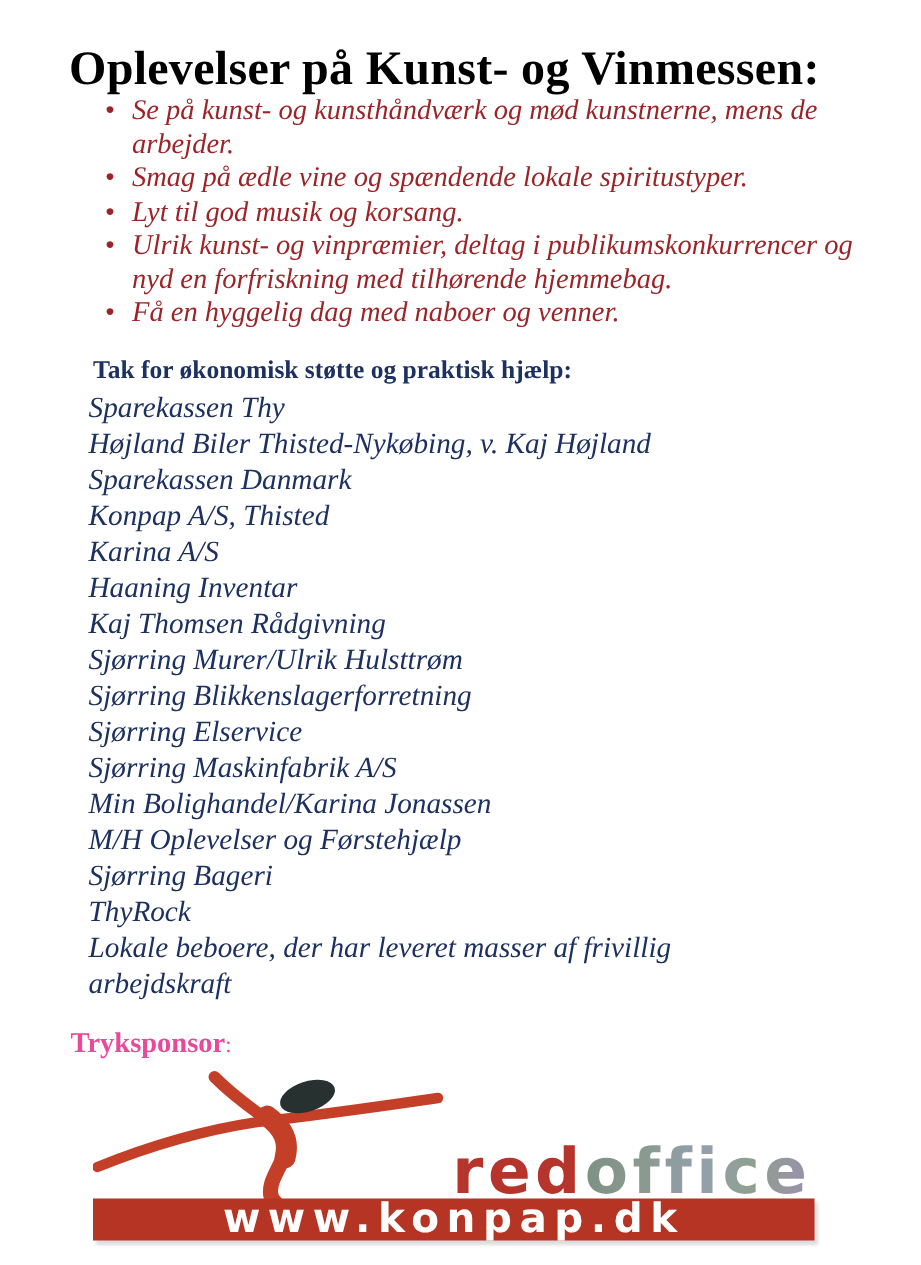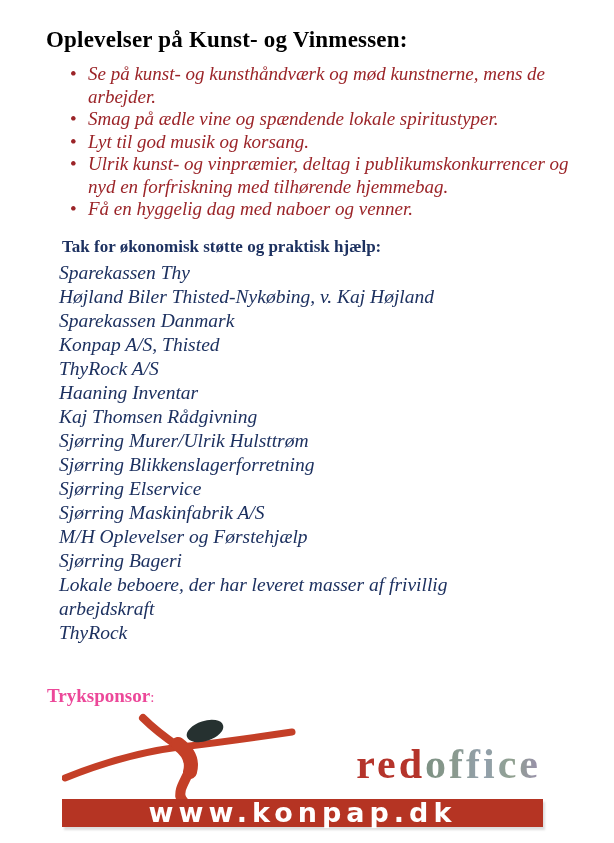--- a/index.html
+++ b/index.html
@@ -7,21 +7,21 @@
     position:relative;
     width:614px; height:843px;
     background:#ffffff;
     font-family:"Liberation Serif","DejaVu Serif",serif;
     overflow:hidden;
   }
 
   
   .title {
     position:absolute; left:46px; top:27px;
-    margin:0; font-size:23px; font-weight:bold; color:#000;
+    margin:0; font-size:32px; font-weight:bold; color:#000;
     letter-spacing:0.2px;
   }
 
   
   .experiences {
     position:absolute; left:68px; top:63px;
     width:505px; margin:0; padding:0; list-style:none;
   }
   .experiences li {
     position:relative; padding-left:20px;
@@ -58,22 +58,22 @@
   .tryk .colon { font-weight:normal; font-size:15px; }
 
   
   .logo {
     position:absolute; left:62px; top:710px;
     width:481px; height:117px;
     font-family:"DejaVu Sans","Liberation Sans",sans-serif;
   }
   .figure-svg { position:absolute; left:0; top:0; width:300px; height:117px; }
   .brand {
-    position:absolute; right:2px; top:33px;
-    text-align:center; line-height:1;font-family:Liberation Serif, serif;
+    position:absolute; right:2px; top:50px;
+    text-align:center; line-height:1;
   }
   .brand-word {
     font-size:42px; font-weight:bold; letter-spacing:3px;
     white-space:nowrap;
   }
   .brand-red { color:var(--logo-red,#b5342b); }
   .brand-office {
     color:#8d998f;
     background-image:linear-gradient(90deg,#7d9184,#8a9a8e,#93a0ae,#8fa08e,#9a8fae);
     -webkit-background-clip:text; background-clip:text;
@@ -122,42 +122,43 @@
   <ul class="sponsors">
 
       <li>Sparekassen Thy</li>
 
       <li>Højland Biler Thisted-Nykøbing, v. Kaj Højland</li>
 
       <li>Sparekassen Danmark</li>
 
       <li>Konpap A/S, Thisted</li>
 
-      <li>ThyRock A/S</li>
+      <li>Karina A/S</li>
 
       <li>Haaning Inventar</li>
 
       <li>Kaj Thomsen Rådgivning</li>
 
       <li>Sjørring Murer/Ulrik Hulsttrøm</li>
 
       <li>Sjørring Blikkenslagerforretning</li>
 
       <li>Sjørring Elservice</li>
 
       <li>Sjørring Maskinfabrik A/S</li>
 
+      <li>Min Bolighandel/Karina Jonassen</li>
 
       <li>M/H Oplevelser og Førstehjælp</li>
 
       <li>Sjørring Bageri</li>
 
+      <li>ThyRock</li>
+
       <li>Lokale beboere, der har leveret masser af frivillig arbejdskraft</li>
-
-      <li>ThyRock</li>
     </ul>
 
   <p class="tryk"><span>Tryksponsor</span><span class="colon">:</span></p>
 
   <div class="logo">
 
     <svg class="figure-svg" viewBox="0 0 300 117" xmlns="http://www.w3.org/2000/svg" aria-hidden="true">
       <g stroke="#c43f27" fill="none" stroke-linecap="round">
         <path d="M3,68 C45,51 86,41 117,37" stroke-width="7"></path>
         <path d="M81,8 C92,19 104,28 117,37" stroke-width="8"></path>

